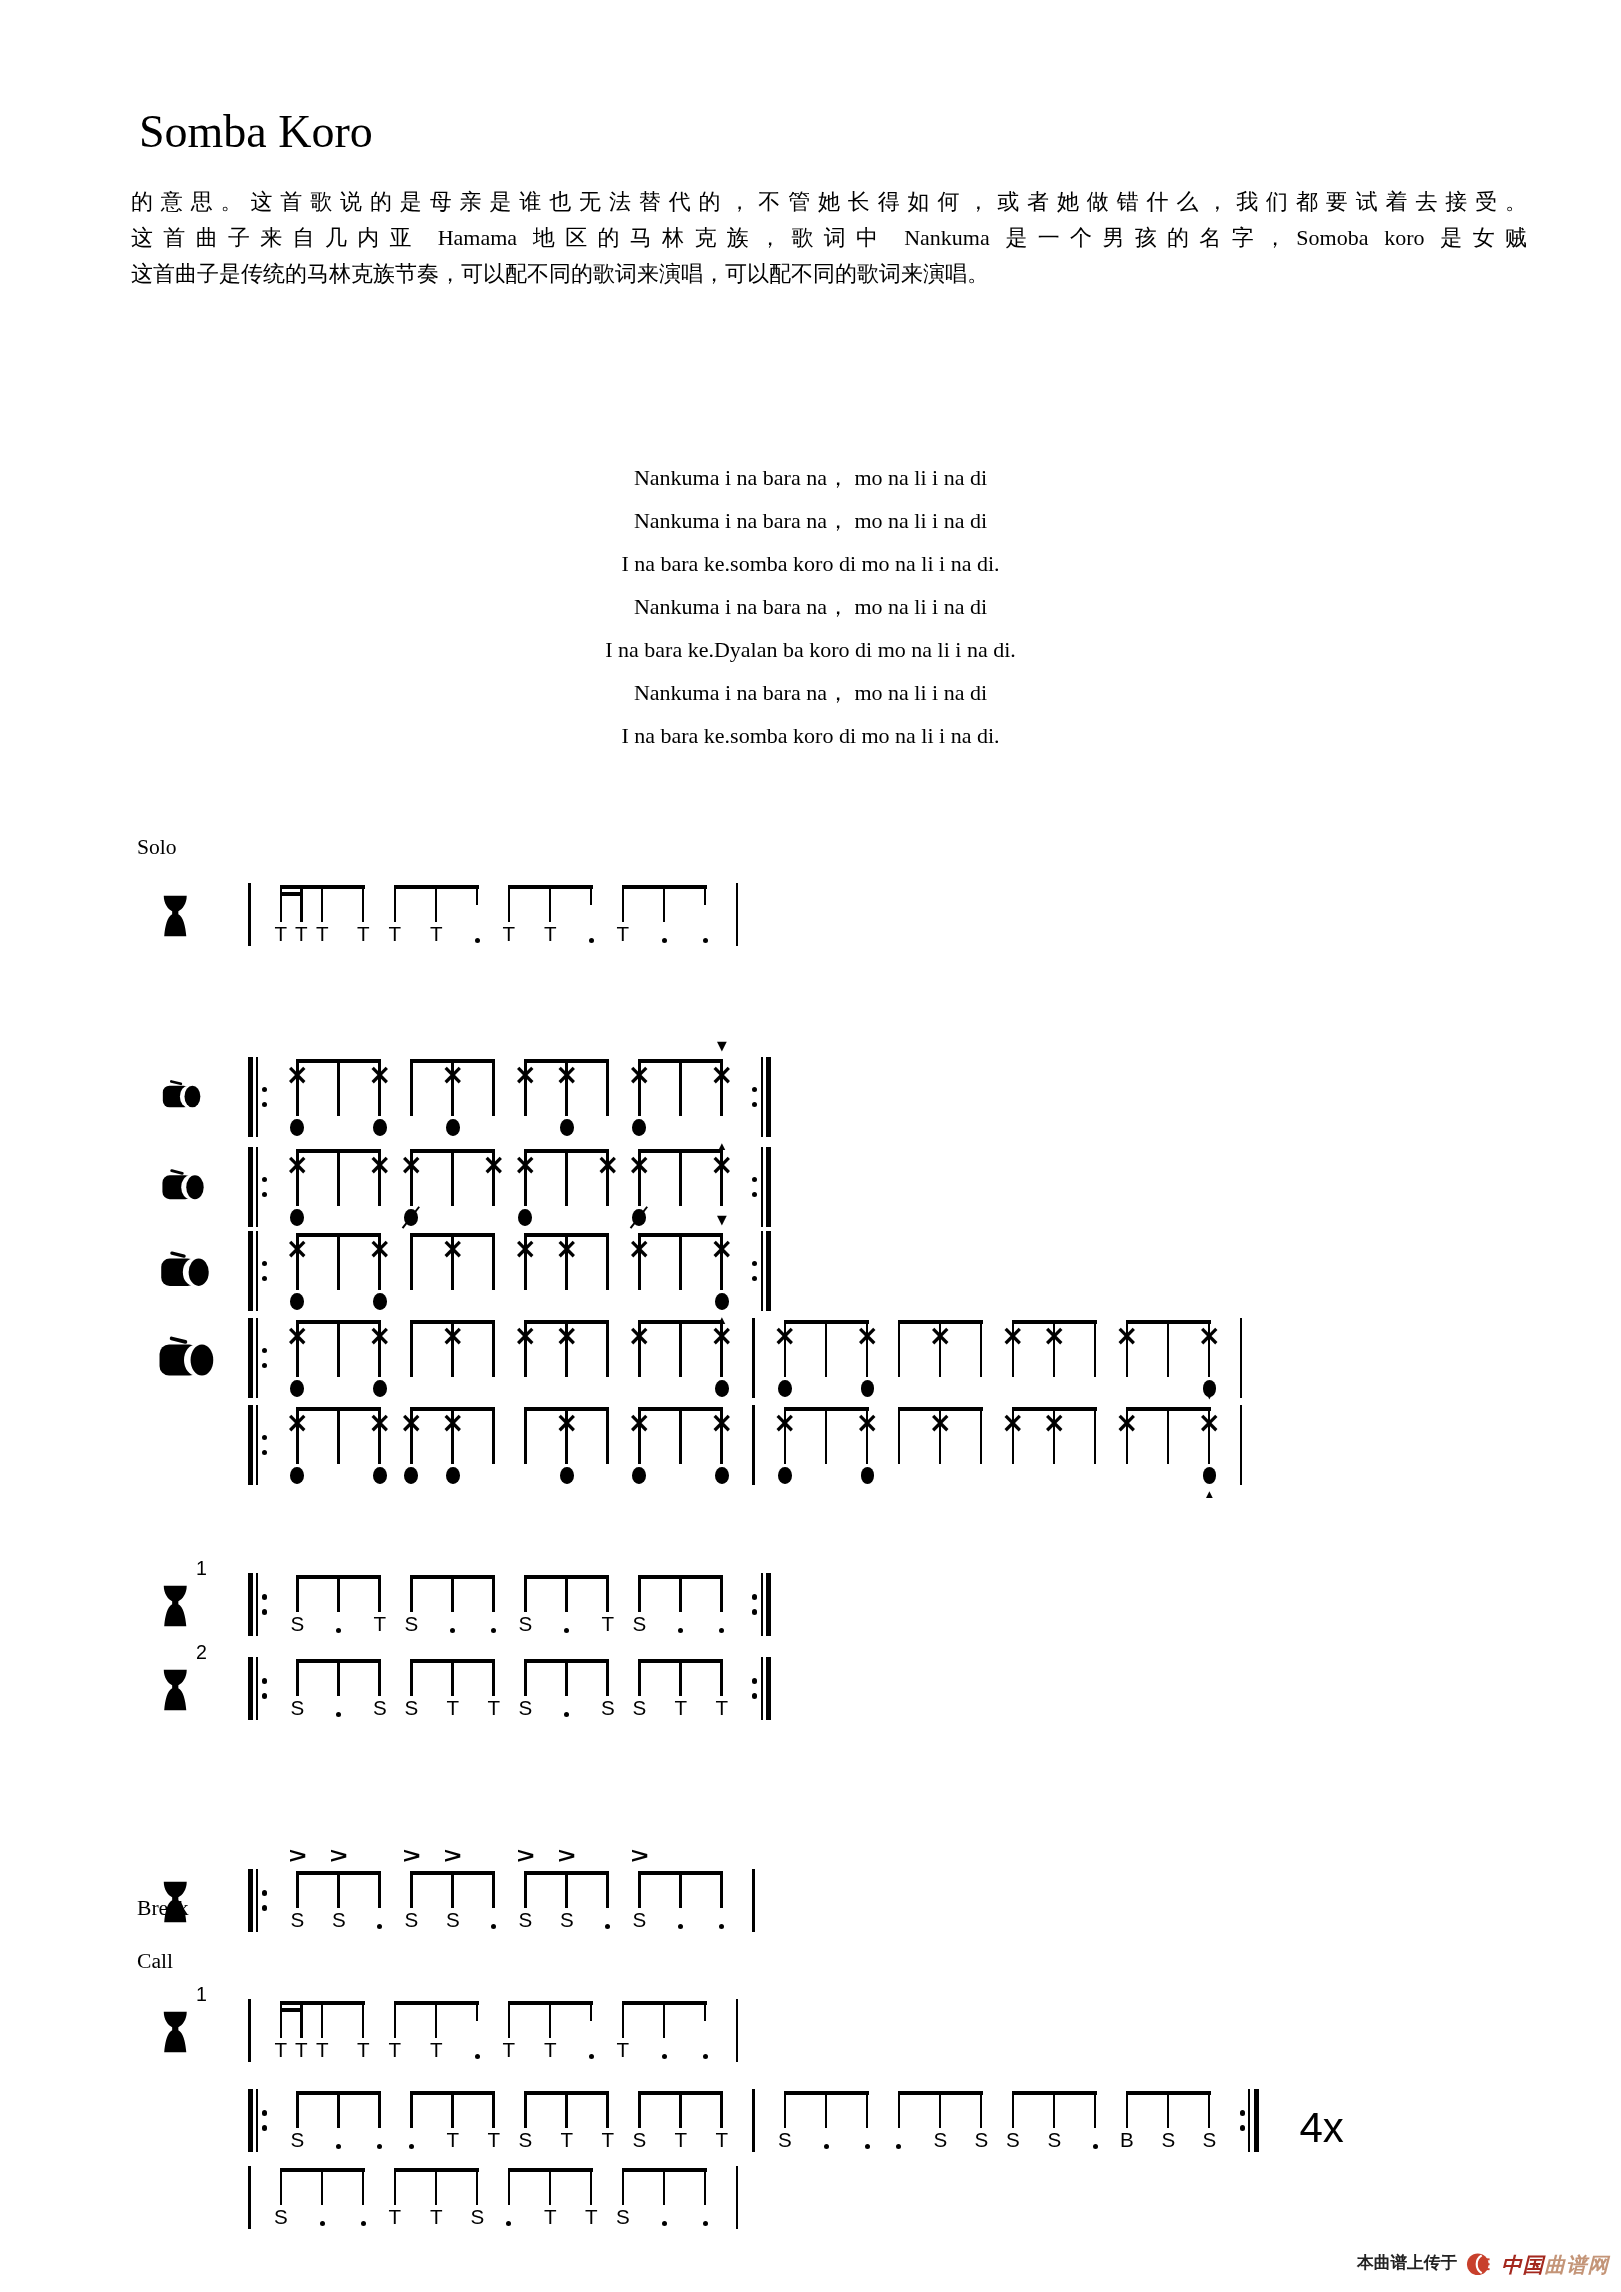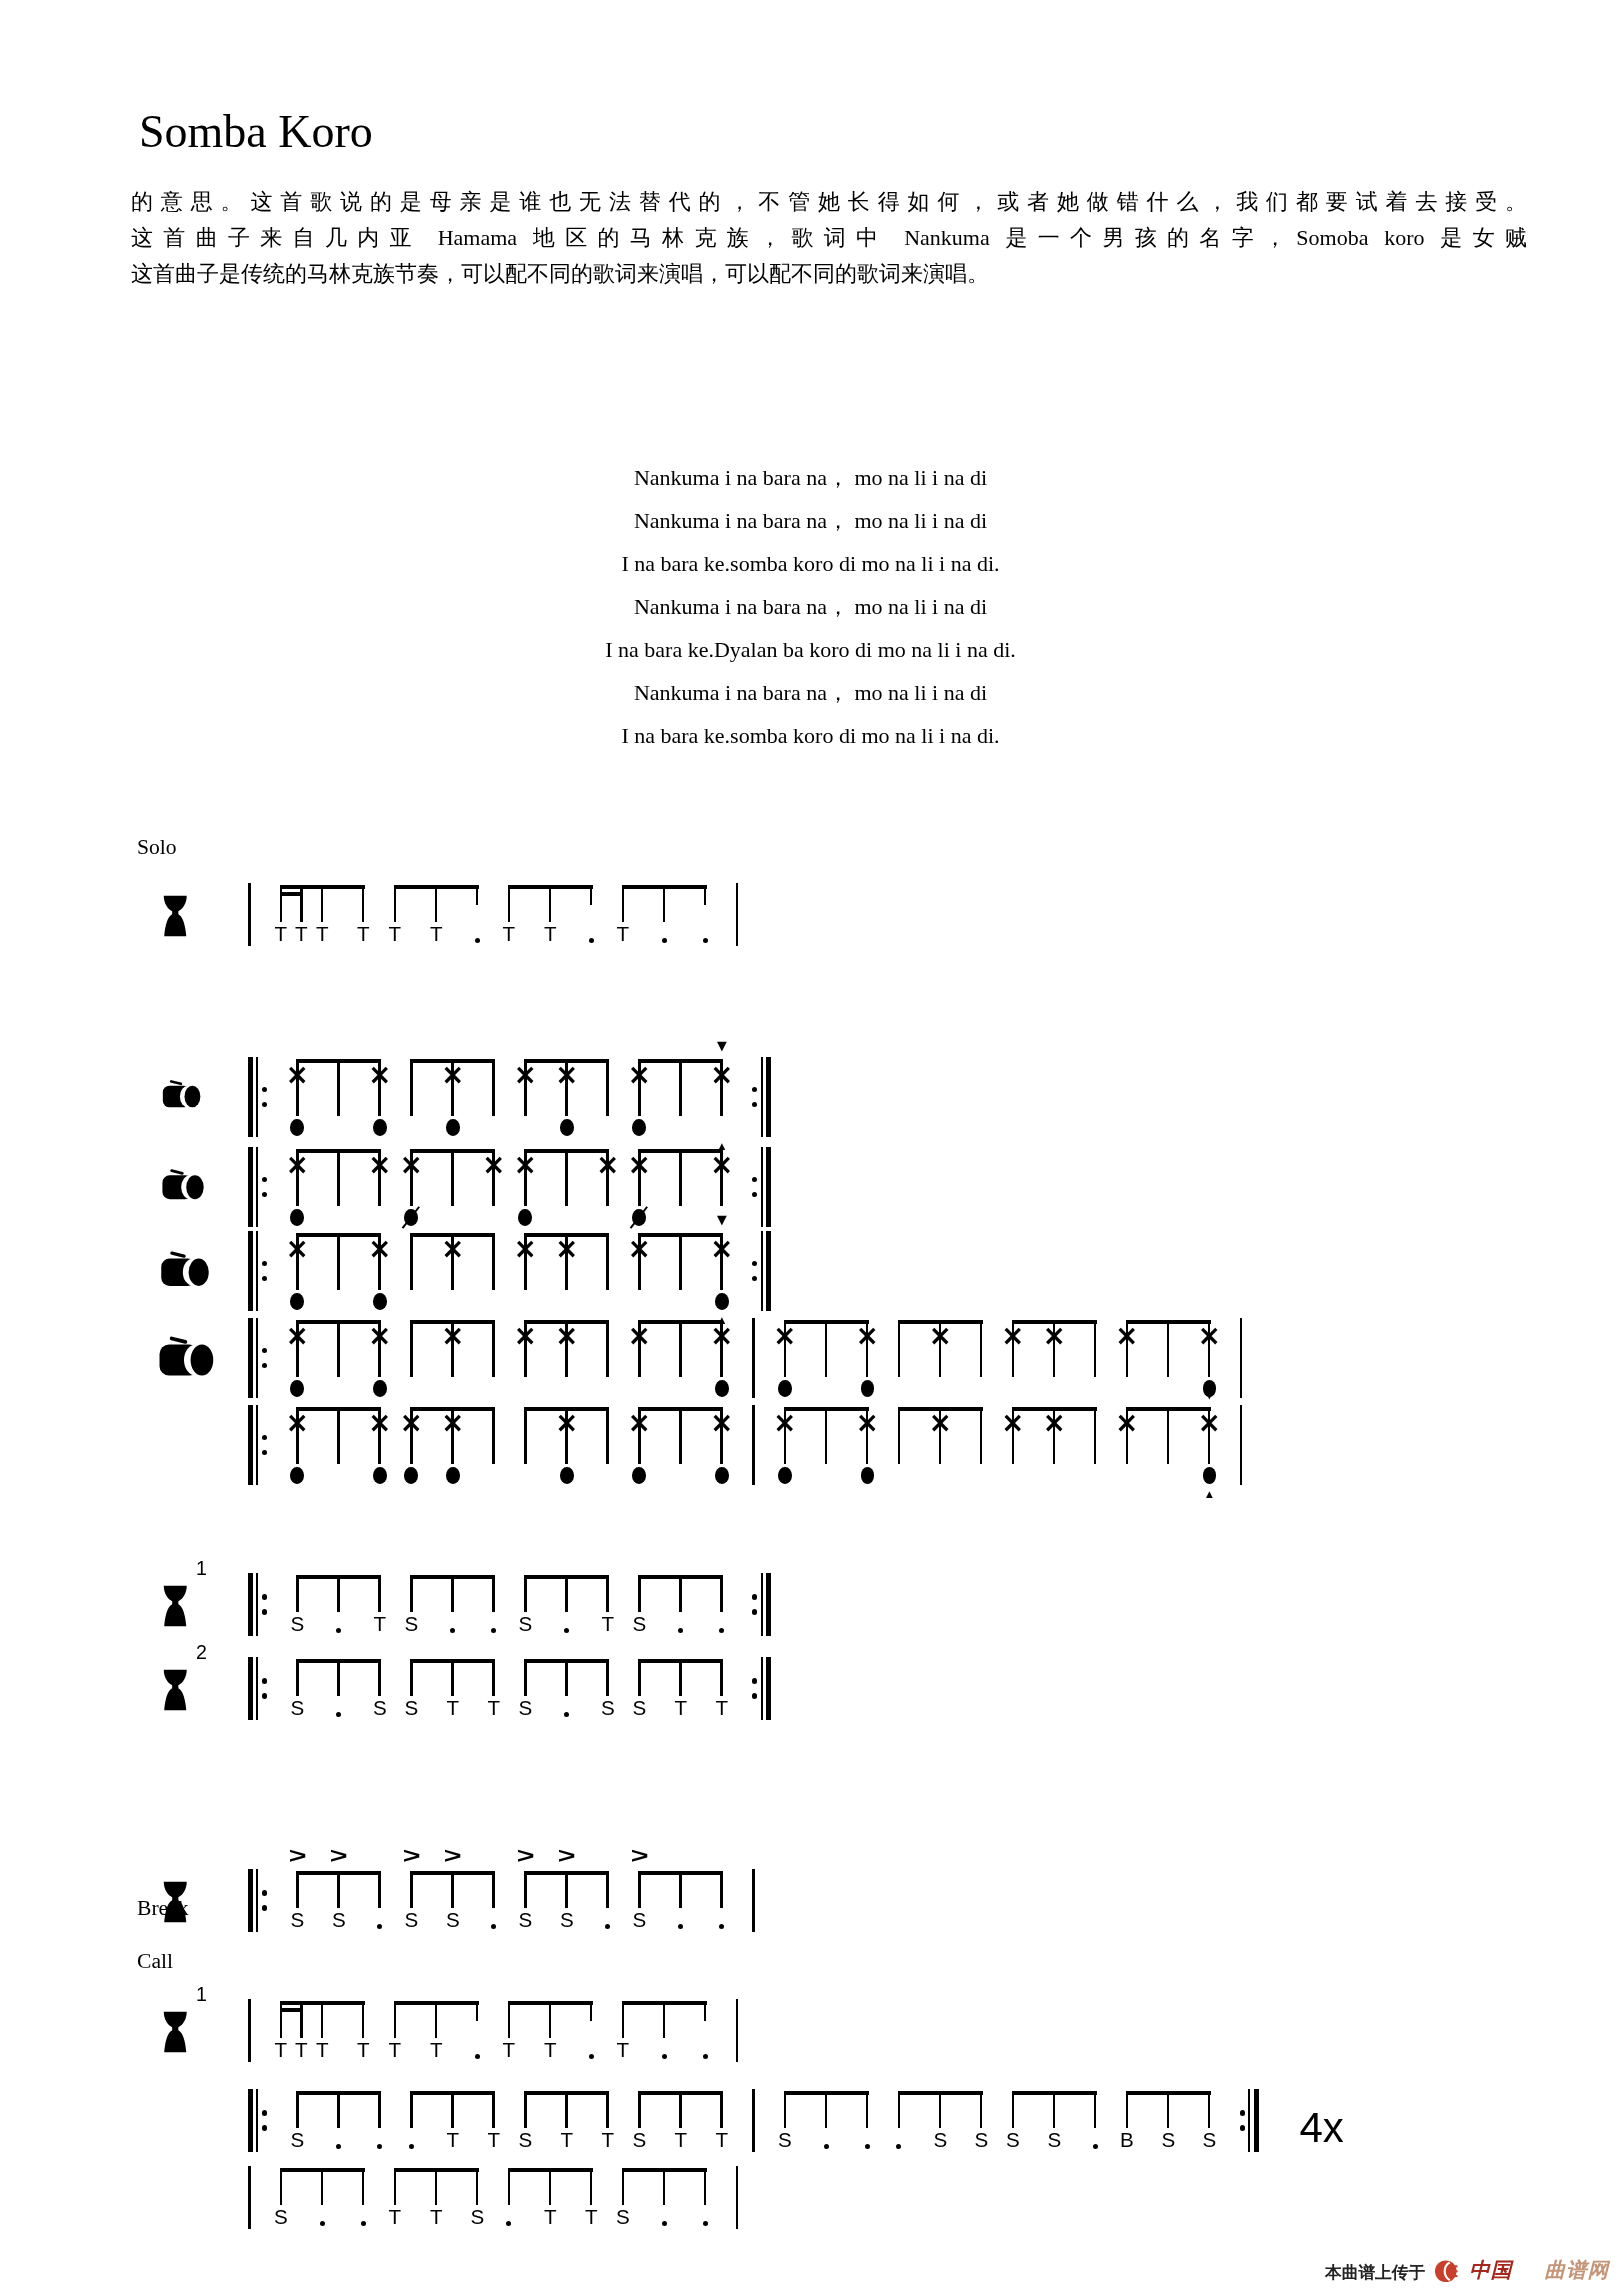--- a/index.html
+++ b/index.html
@@ -38,25 +38,25 @@
   .slash{position:absolute;left:5.9px;top:-4.9px;width:2.2px;height:26.5px;background:#000;transform:rotate(38deg);}
   .accd{position:absolute;top:-18.6px;width:25.5px;text-align:center;font-family:"DejaVu Sans",sans-serif;font-size:12.7px;line-height:12.7px;}
   .accu{position:absolute;top:83px;width:25.5px;text-align:center;font-family:"DejaVu Sans",sans-serif;font-size:8.8px;line-height:8.8px;}
   .ltr{position:absolute;top:38px;width:25.5px;text-align:center;
        font-family:"Liberation Sans",sans-serif;font-size:20.6px;line-height:21.6px;}
   .rdot2{position:absolute;top:53px;width:5.4px;height:5.4px;border-radius:50%;background:#000;}
   .acc{position:absolute;top:-26.5px;width:25.5px;text-align:center;font-family:"Liberation Sans",sans-serif;
        font-weight:700;font-size:22.5px;line-height:21.6px;transform:scaleX(1.35);}
   .suffix{flex:none;font-family:"Liberation Sans",sans-serif;font-size:42px;line-height:42px;margin-left:11.8px;margin-top:15.7px;}
   
-  .footer{position:absolute;right:11.8px;top:2251px;display:flex;align-items:flex-end;gap:8.8px;height:33px;}
+  .footer{position:absolute;right:11.8px;top:2251px;display:flex;align-items:flex-start;gap:8.8px;height:33px;}
   .fup{font-family:"Liberation Sans",sans-serif;font-size:16.7px;font-weight:700;color:#222;}
   .fsite{font-family:"Liberation Sans",sans-serif;font-size:20.6px;font-weight:700;font-style:italic;letter-spacing:1px;}
   .fred{color:#a4281e;}
-  .ftan{color:#c49578;padding-left:32px;}
+  .ftan{color:#c49578;}
 </style>
 </head>
 <body>
 
 <div class="page">
 
   <h1 class="title">Somba Koro</h1>
 
   <div class="intro">
     <div class="fill">的意思。这首歌说的是母亲是谁也无法替代的，不管她长得如何，或者她做错什么，我们都要试着去接受。</div>

